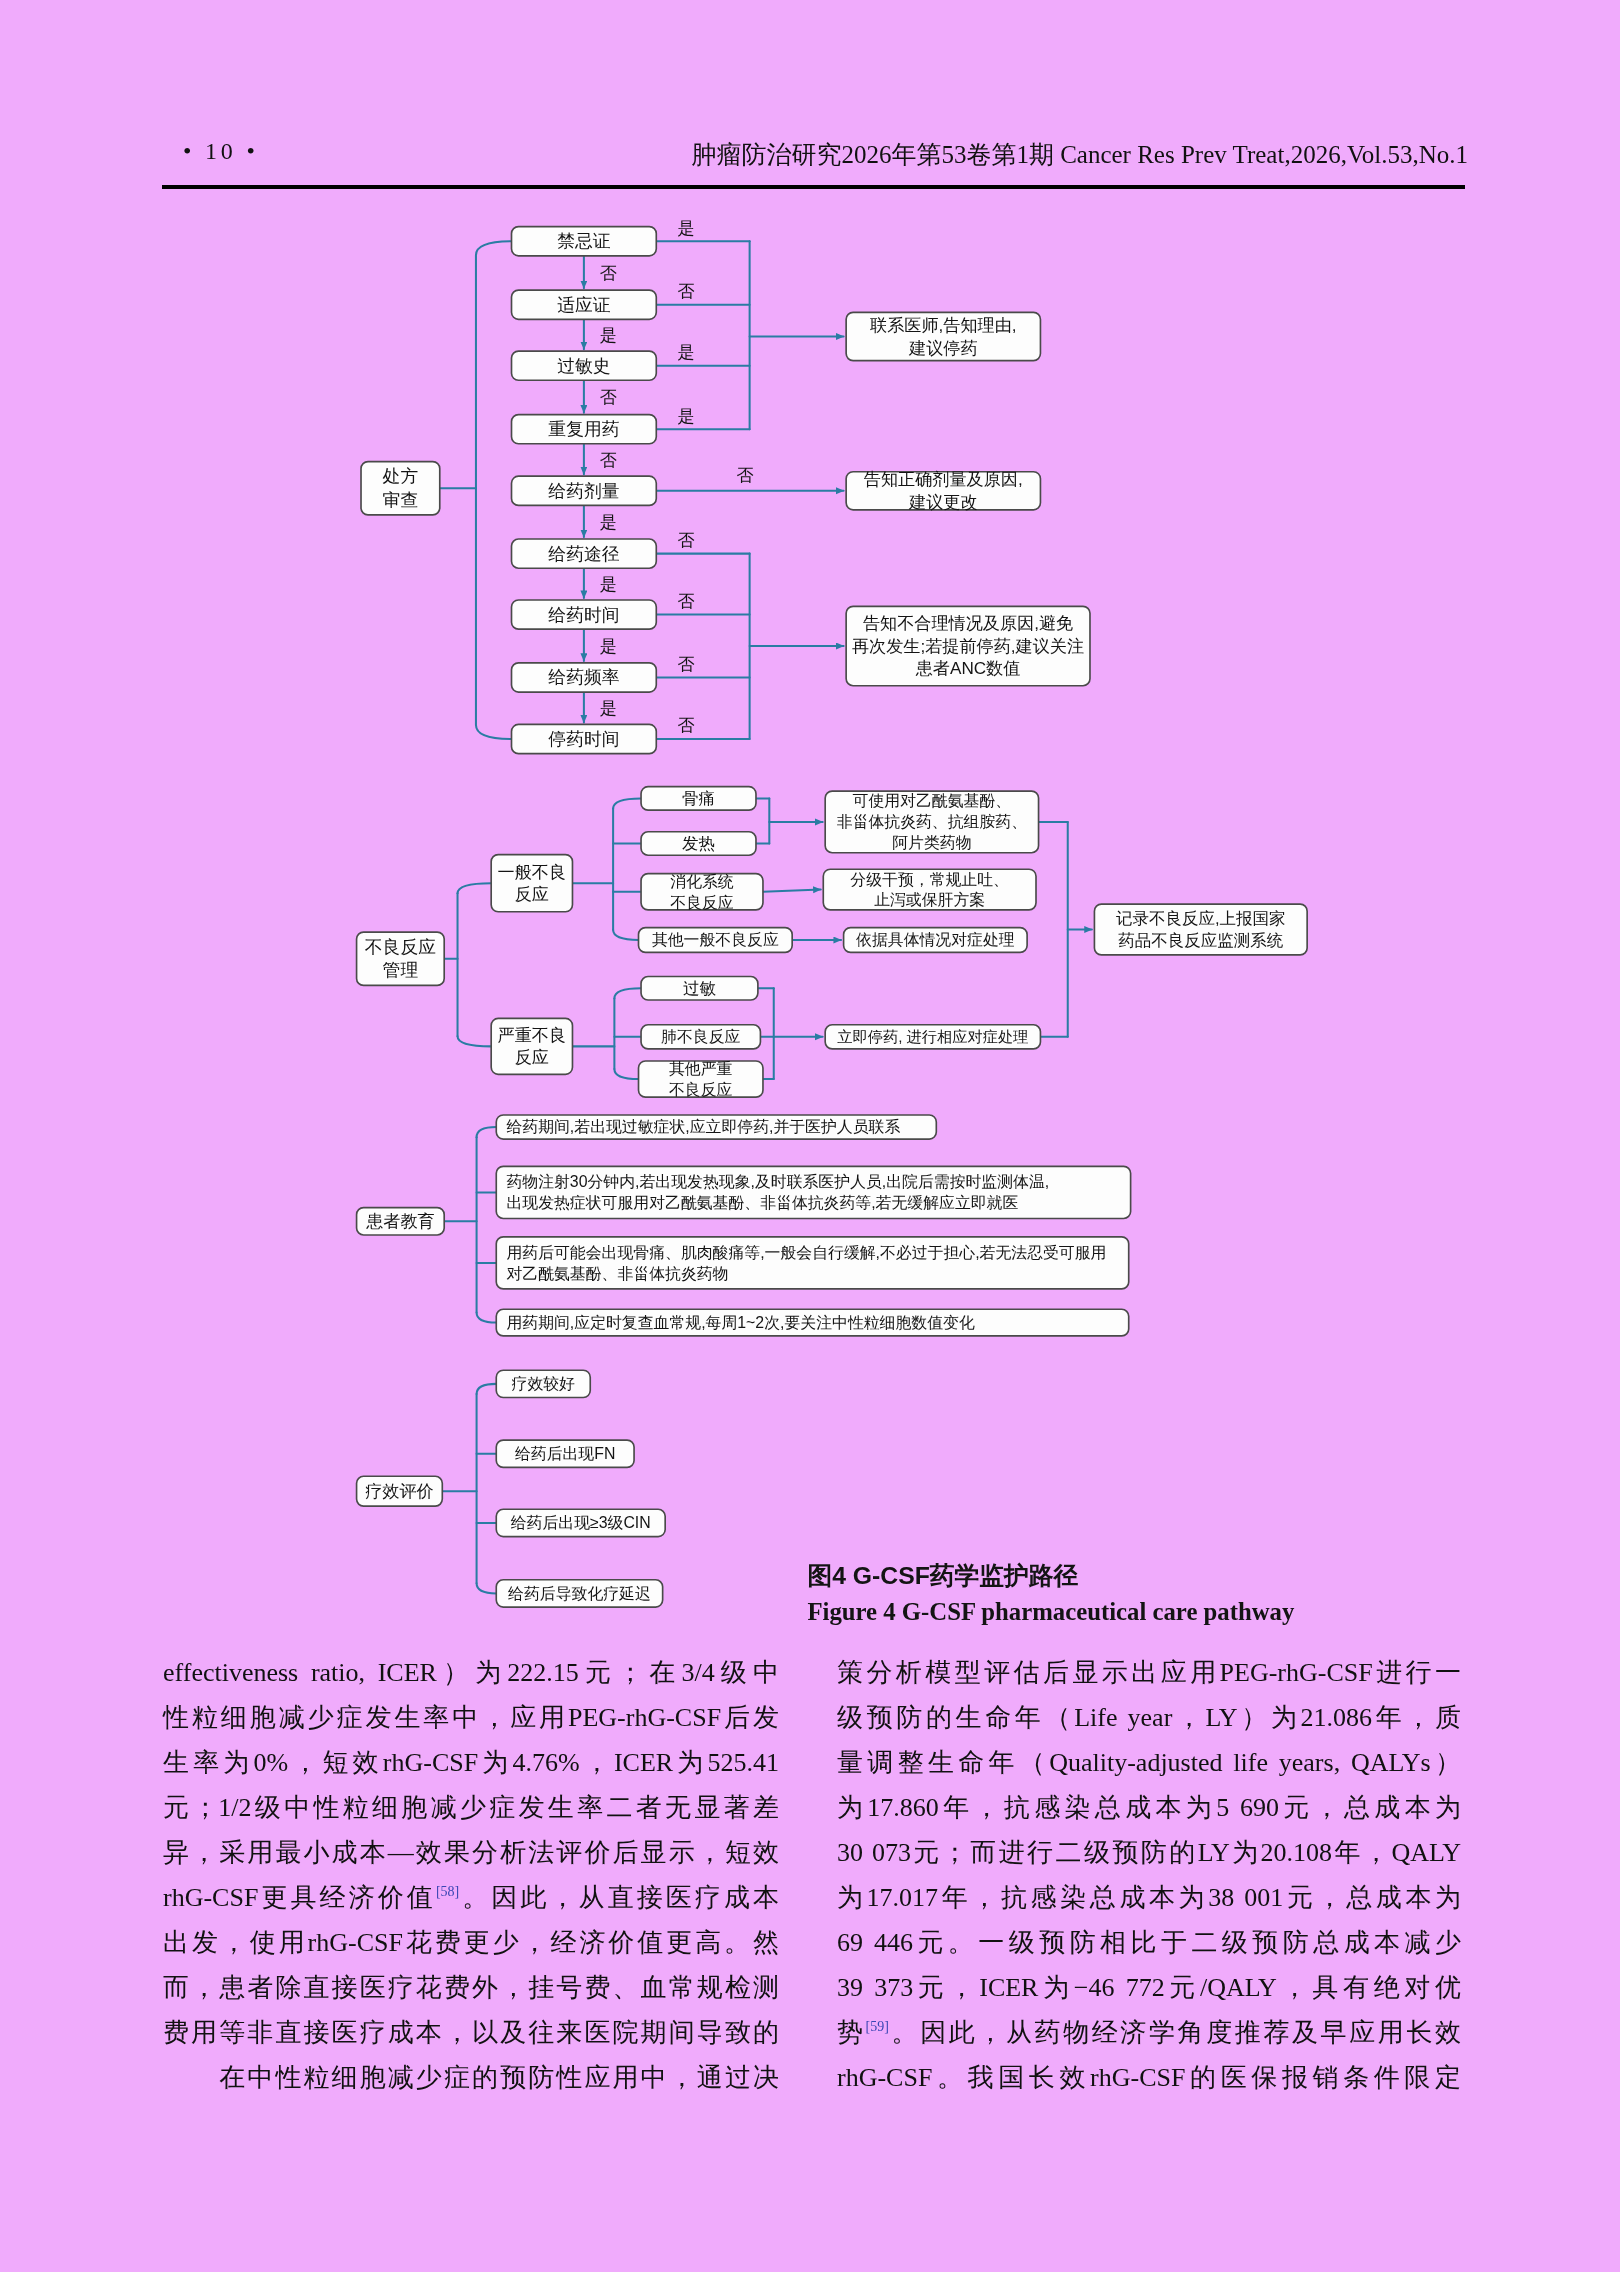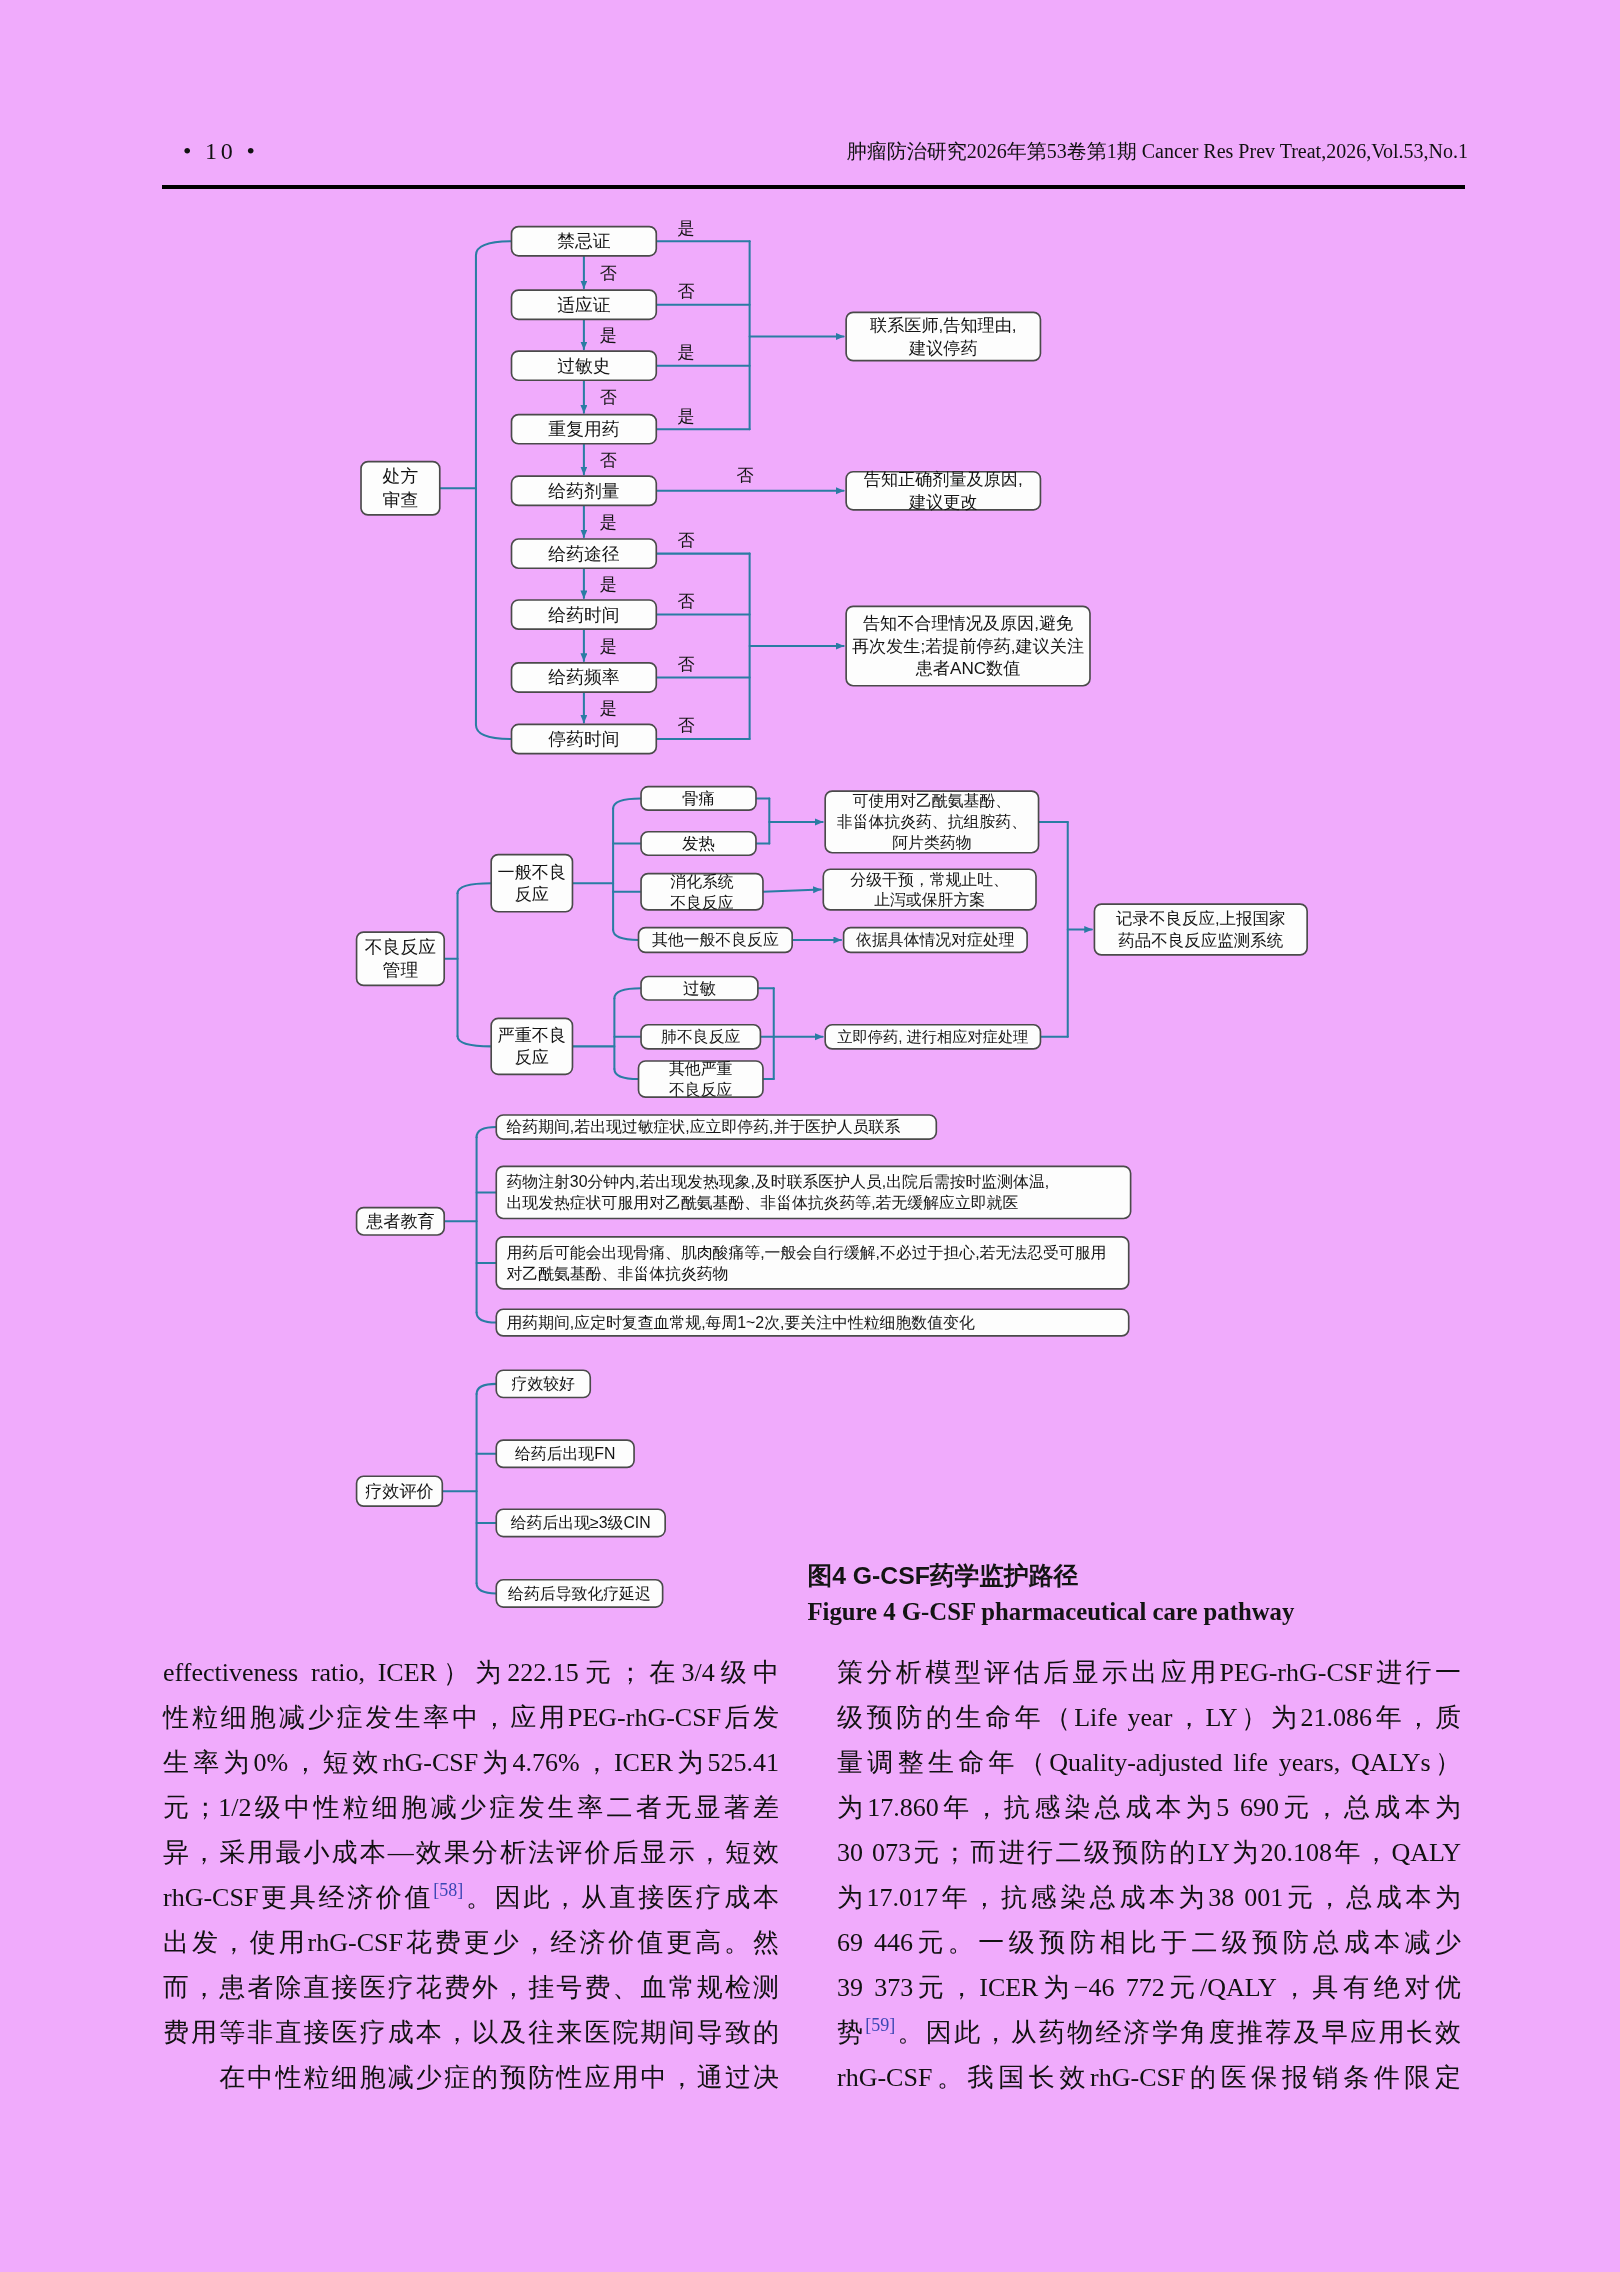--- a/index.html
+++ b/index.html
@@ -1,27 +1,27 @@
 <!DOCTYPE html>
 <html style="font-size:10.2px"><head>
 <meta charset="utf-8">
 <style>
   html,body{margin:0;padding:0;background:#ffffff;}
   .page{position:relative;width:1620px;height:2273px;background:#f0abfc;overflow:hidden;
         font-family:"Liberation Serif", serif;color:#111;}
   .pagenum{position:absolute;left:183px;top:138px;font-size:24px;letter-spacing:3.8px;}
-  .journal{position:absolute;right:152px;top:138px;font-size:20px;white-space:nowrap;}
+  .journal{position:absolute;right:152px;top:138px;font-size:25px;white-space:nowrap;}
   .rule{position:absolute;left:162px;top:185px;width:1303px;height:3.8px;background:#000;}
   svg.fig{position:absolute;left:343px;top:219px;}
   .col{position:absolute;top:1650px;width:616px;font-size:26px;line-height:45px;}
   .col.left{left:163px;}
   .col.right{left:837px;width:624px;}
   .line{text-align:justify;text-align-last:justify;white-space:nowrap;}
   .line.nj{text-align-last:left;}
-  sup.ref{color:#3a46b4;font-size:18px;line-height:0;vertical-align:super;}
+  sup.ref{color:#3a46b4;font-size:14px;line-height:0;vertical-align:super;}
   .fig text{font-family:"Liberation Sans", sans-serif;fill:#141414;}
   .fig text.cap-en{font-family:"Liberation Serif", serif;}
 </style>
 </head>
 <body>
 
 <div class="page">
   <div class="pagenum">• 10 •</div>
   <div class="journal">肿瘤防治研究2026年第53卷第1期  Cancer Res Prev Treat,2026,Vol.53,No.1</div>
   <div class="rule"></div>

